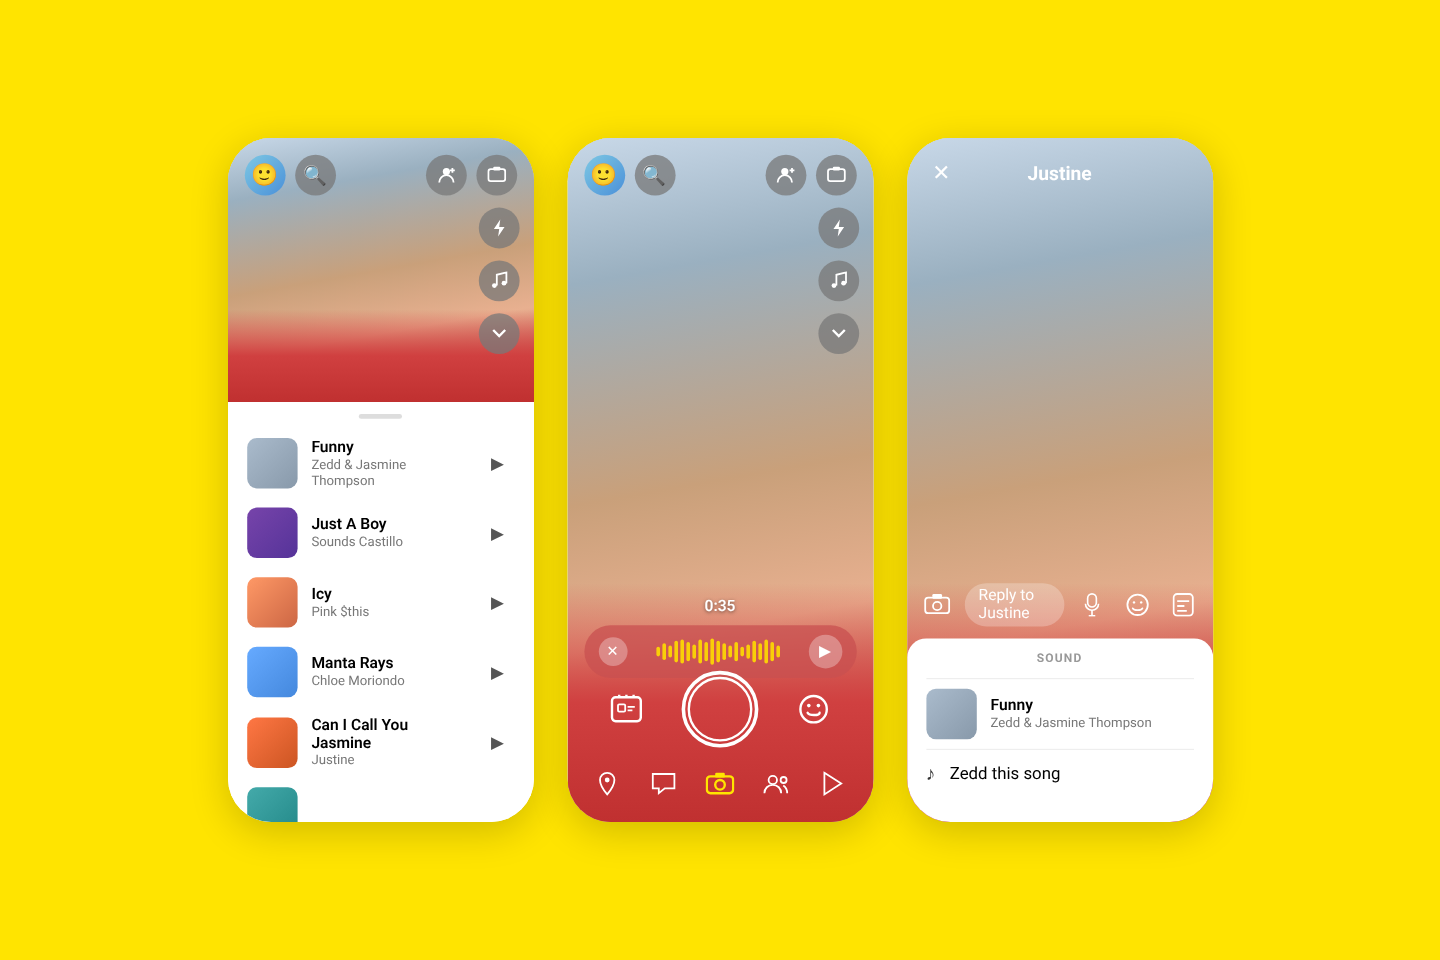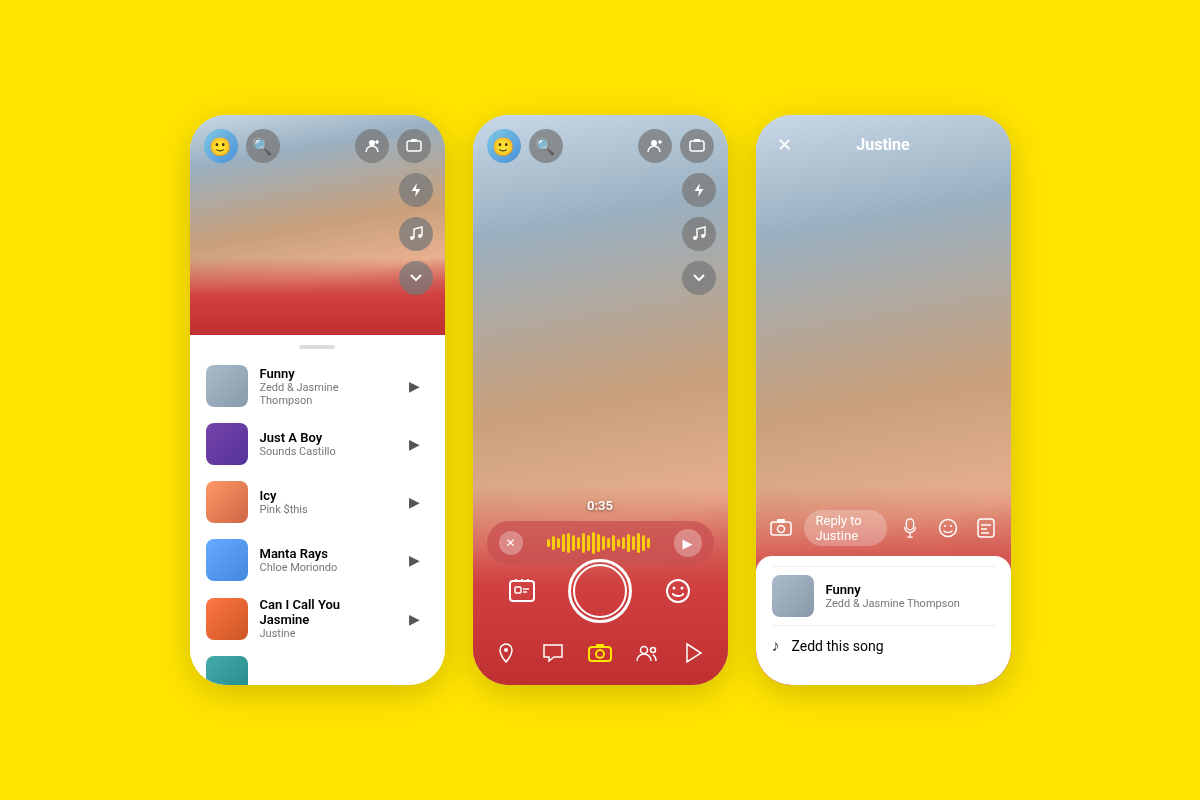--- a/index.html
+++ b/index.html
@@ -795,20 +795,21 @@
               <rect x="1" y="1" width="16" height="18" rx="3" stroke="white" stroke-width="1.5" fill="none"></rect>
               <line x1="4" y1="7" x2="14" y2="7" stroke="white" stroke-width="1.5"></line>
               <line x1="4" y1="11" x2="10" y2="11" stroke="white" stroke-width="1.5"></line>
               <line x1="4" y1="15" x2="12" y2="15" stroke="white" stroke-width="1.5"></line>
             </svg>
           </div>
         </div>
       </div>
 
       <div class="sound-popup">
+        <div class="sound-popup-label">SOUND</div>
         <div class="divider"></div>
         <div class="sound-popup-item">
           <div class="sound-popup-thumb thumb-funny"></div>
           <div class="sound-popup-info">
             <div class="sound-popup-name">Funny</div>
             <div class="sound-popup-artist">Zedd &amp; Jasmine Thompson</div>
           </div>
         </div>
         <div class="divider"></div>
         <div class="play-song-row">

